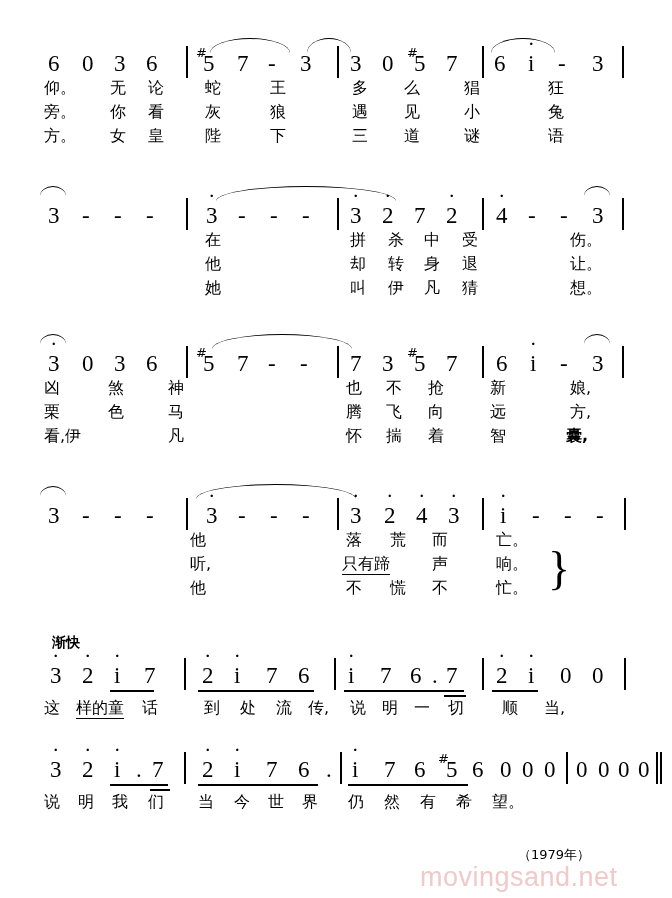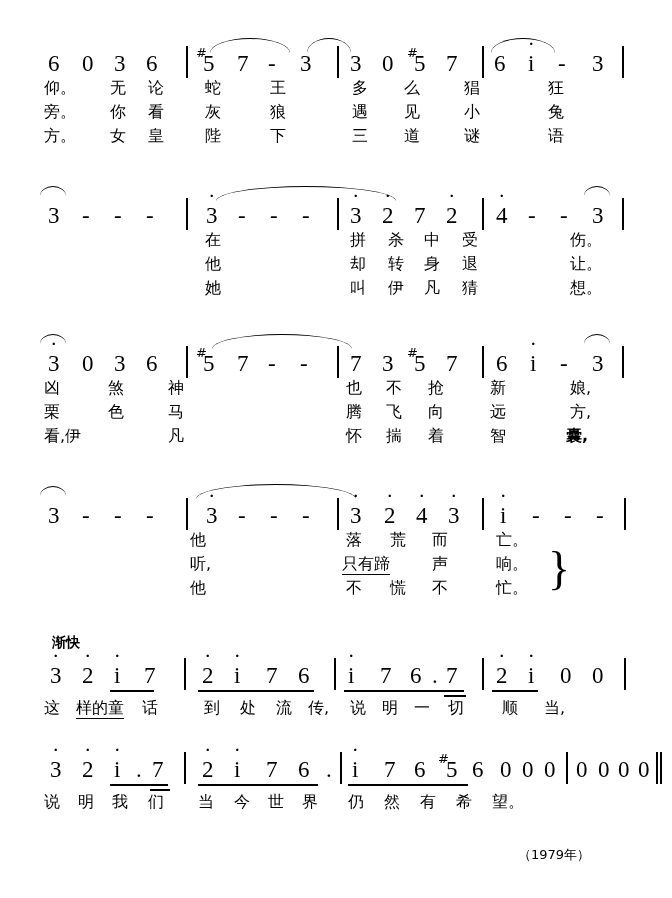--- a/index.html
+++ b/index.html
@@ -501,14 +501,15 @@
       <span class="lyr" style="left:302px;">界</span>
       <span class="lyr" style="left:348px;">仍</span>
       <span class="lyr" style="left:384px;">然</span>
       <span class="lyr" style="left:420px;">有</span>
       <span class="lyr" style="left:456px;">希</span>
       <span class="lyr" style="left:492px;">望。</span>
     </div>
   </div>
 
   <span class="year" style="left:518px; top:846px;">（1979年）</span>
+  <span class="watermark" style="left:420px; top:862px;">movingsand.net</span>
 
 </div>
 
 </body></html>

